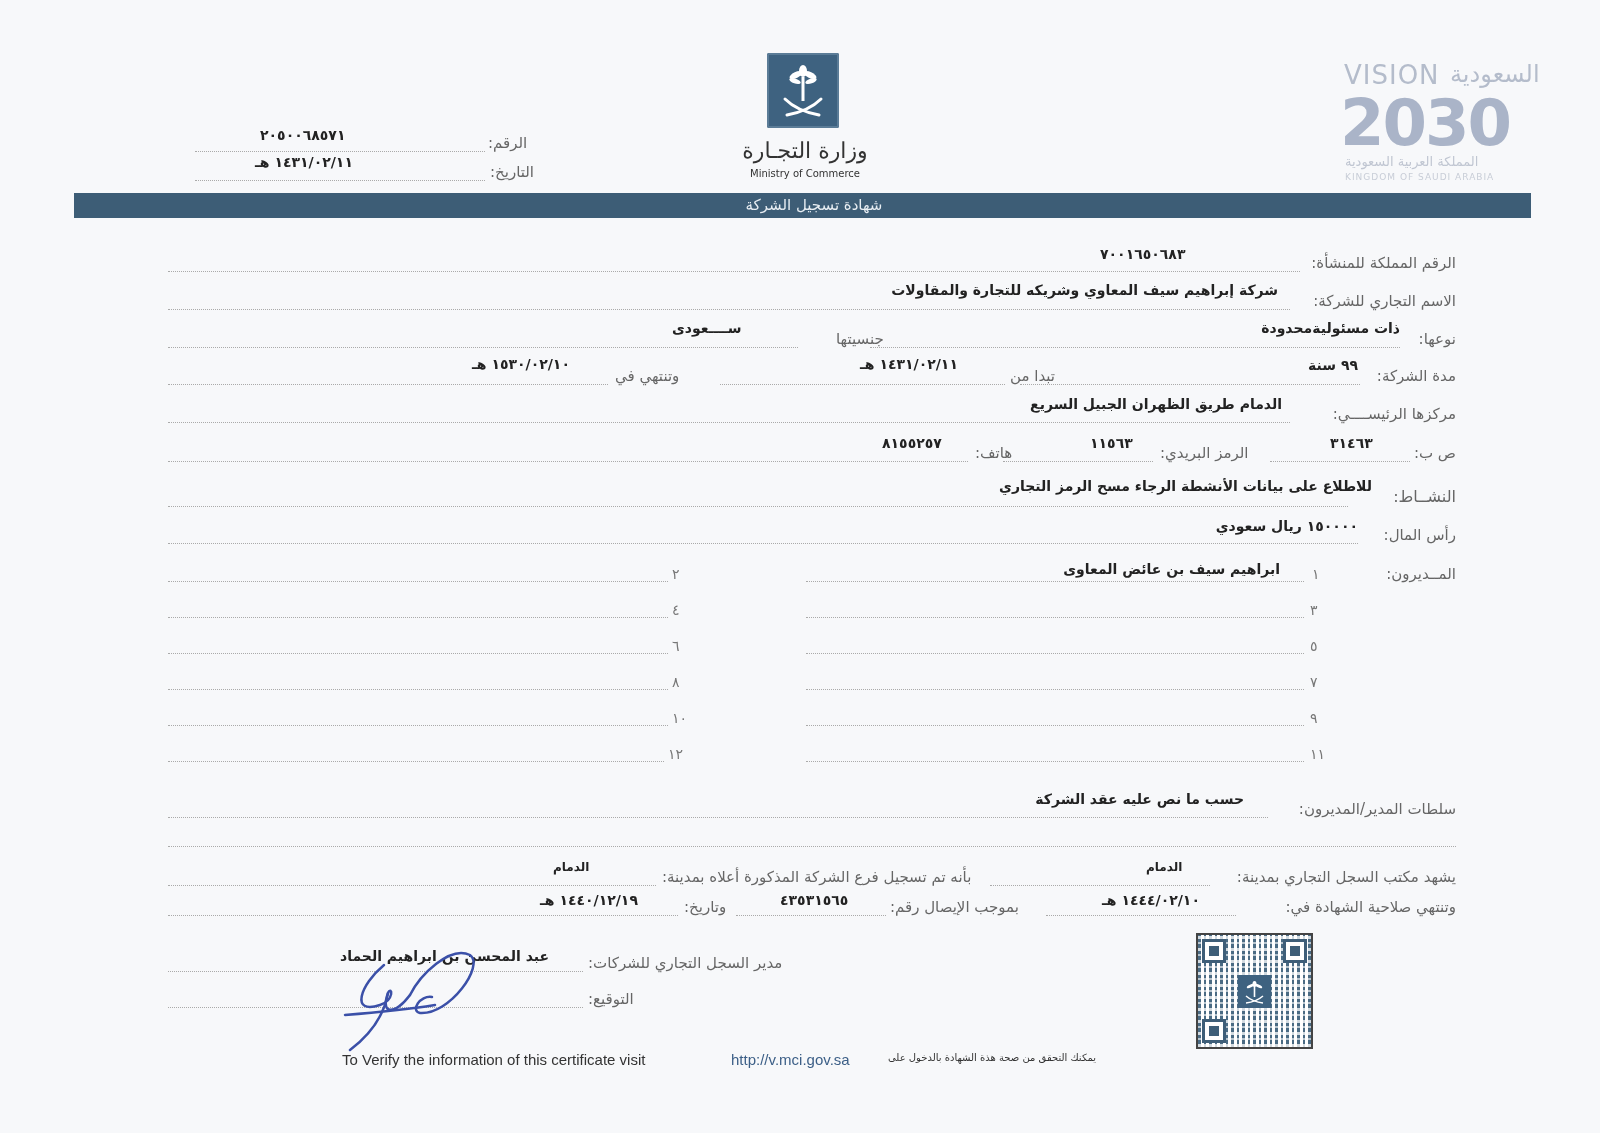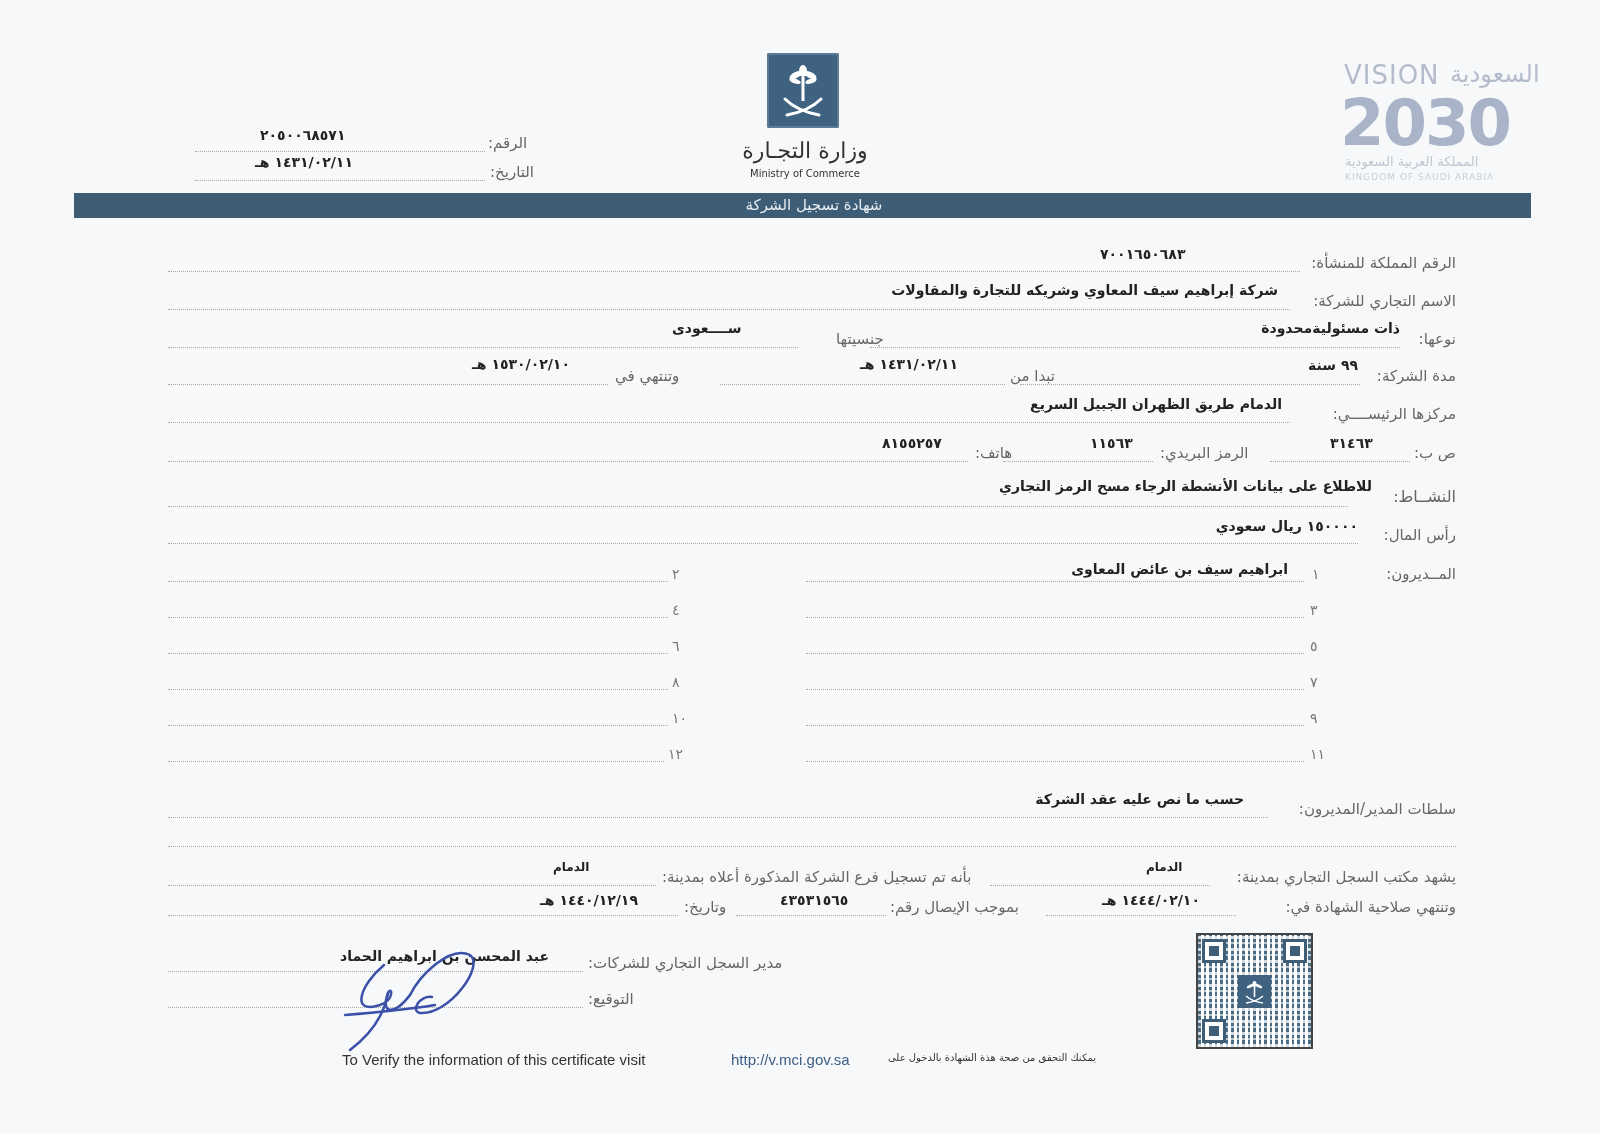--- a/index.html
+++ b/index.html
@@ -118,21 +118,21 @@
 <div class="abs val" style="right:228px;top:478px;" dir="rtl">للاطلاع على بيانات الأنشطة الرجاء مسح الرمز التجاري</div>
 
 <div class="abs lbl" style="right:144px;top:526px;" dir="rtl">رأس المال:</div>
 <div class="abs dots" style="left:168px;top:542px;width:1190px;"></div>
 <div class="abs val" style="right:242px;top:518px;" dir="rtl">١٥٠٠٠٠ ريال سعودي</div>
 
 <div class="abs lbl" style="right:144px;top:565px;" dir="rtl">المــديرون:</div>
 
 <div class="abs num" style="left:1312px;top:566px;">١</div>
 <div class="abs dots" style="left:806px;top:580px;width:498px;"></div>
-<div class="abs val" style="right:312px;top:561px;" dir="rtl">ابراهيم سيف بن عائض المعاوى</div>
+<div class="abs val" style="right:320px;top:561px;" dir="rtl">ابراهيم سيف بن عائض المعاوى</div>
 <div class="abs num" style="left:1310px;top:602px;">٣</div>
 <div class="abs dots" style="left:806px;top:616px;width:498px;"></div>
 <div class="abs num" style="left:1310px;top:638px;">٥</div>
 <div class="abs dots" style="left:806px;top:652px;width:498px;"></div>
 <div class="abs num" style="left:1310px;top:674px;">٧</div>
 <div class="abs dots" style="left:806px;top:688px;width:498px;"></div>
 <div class="abs num" style="left:1310px;top:710px;">٩</div>
 <div class="abs dots" style="left:806px;top:724px;width:498px;"></div>
 <div class="abs num" style="left:1310px;top:746px;">١١</div>
 <div class="abs dots" style="left:806px;top:760px;width:498px;"></div>

